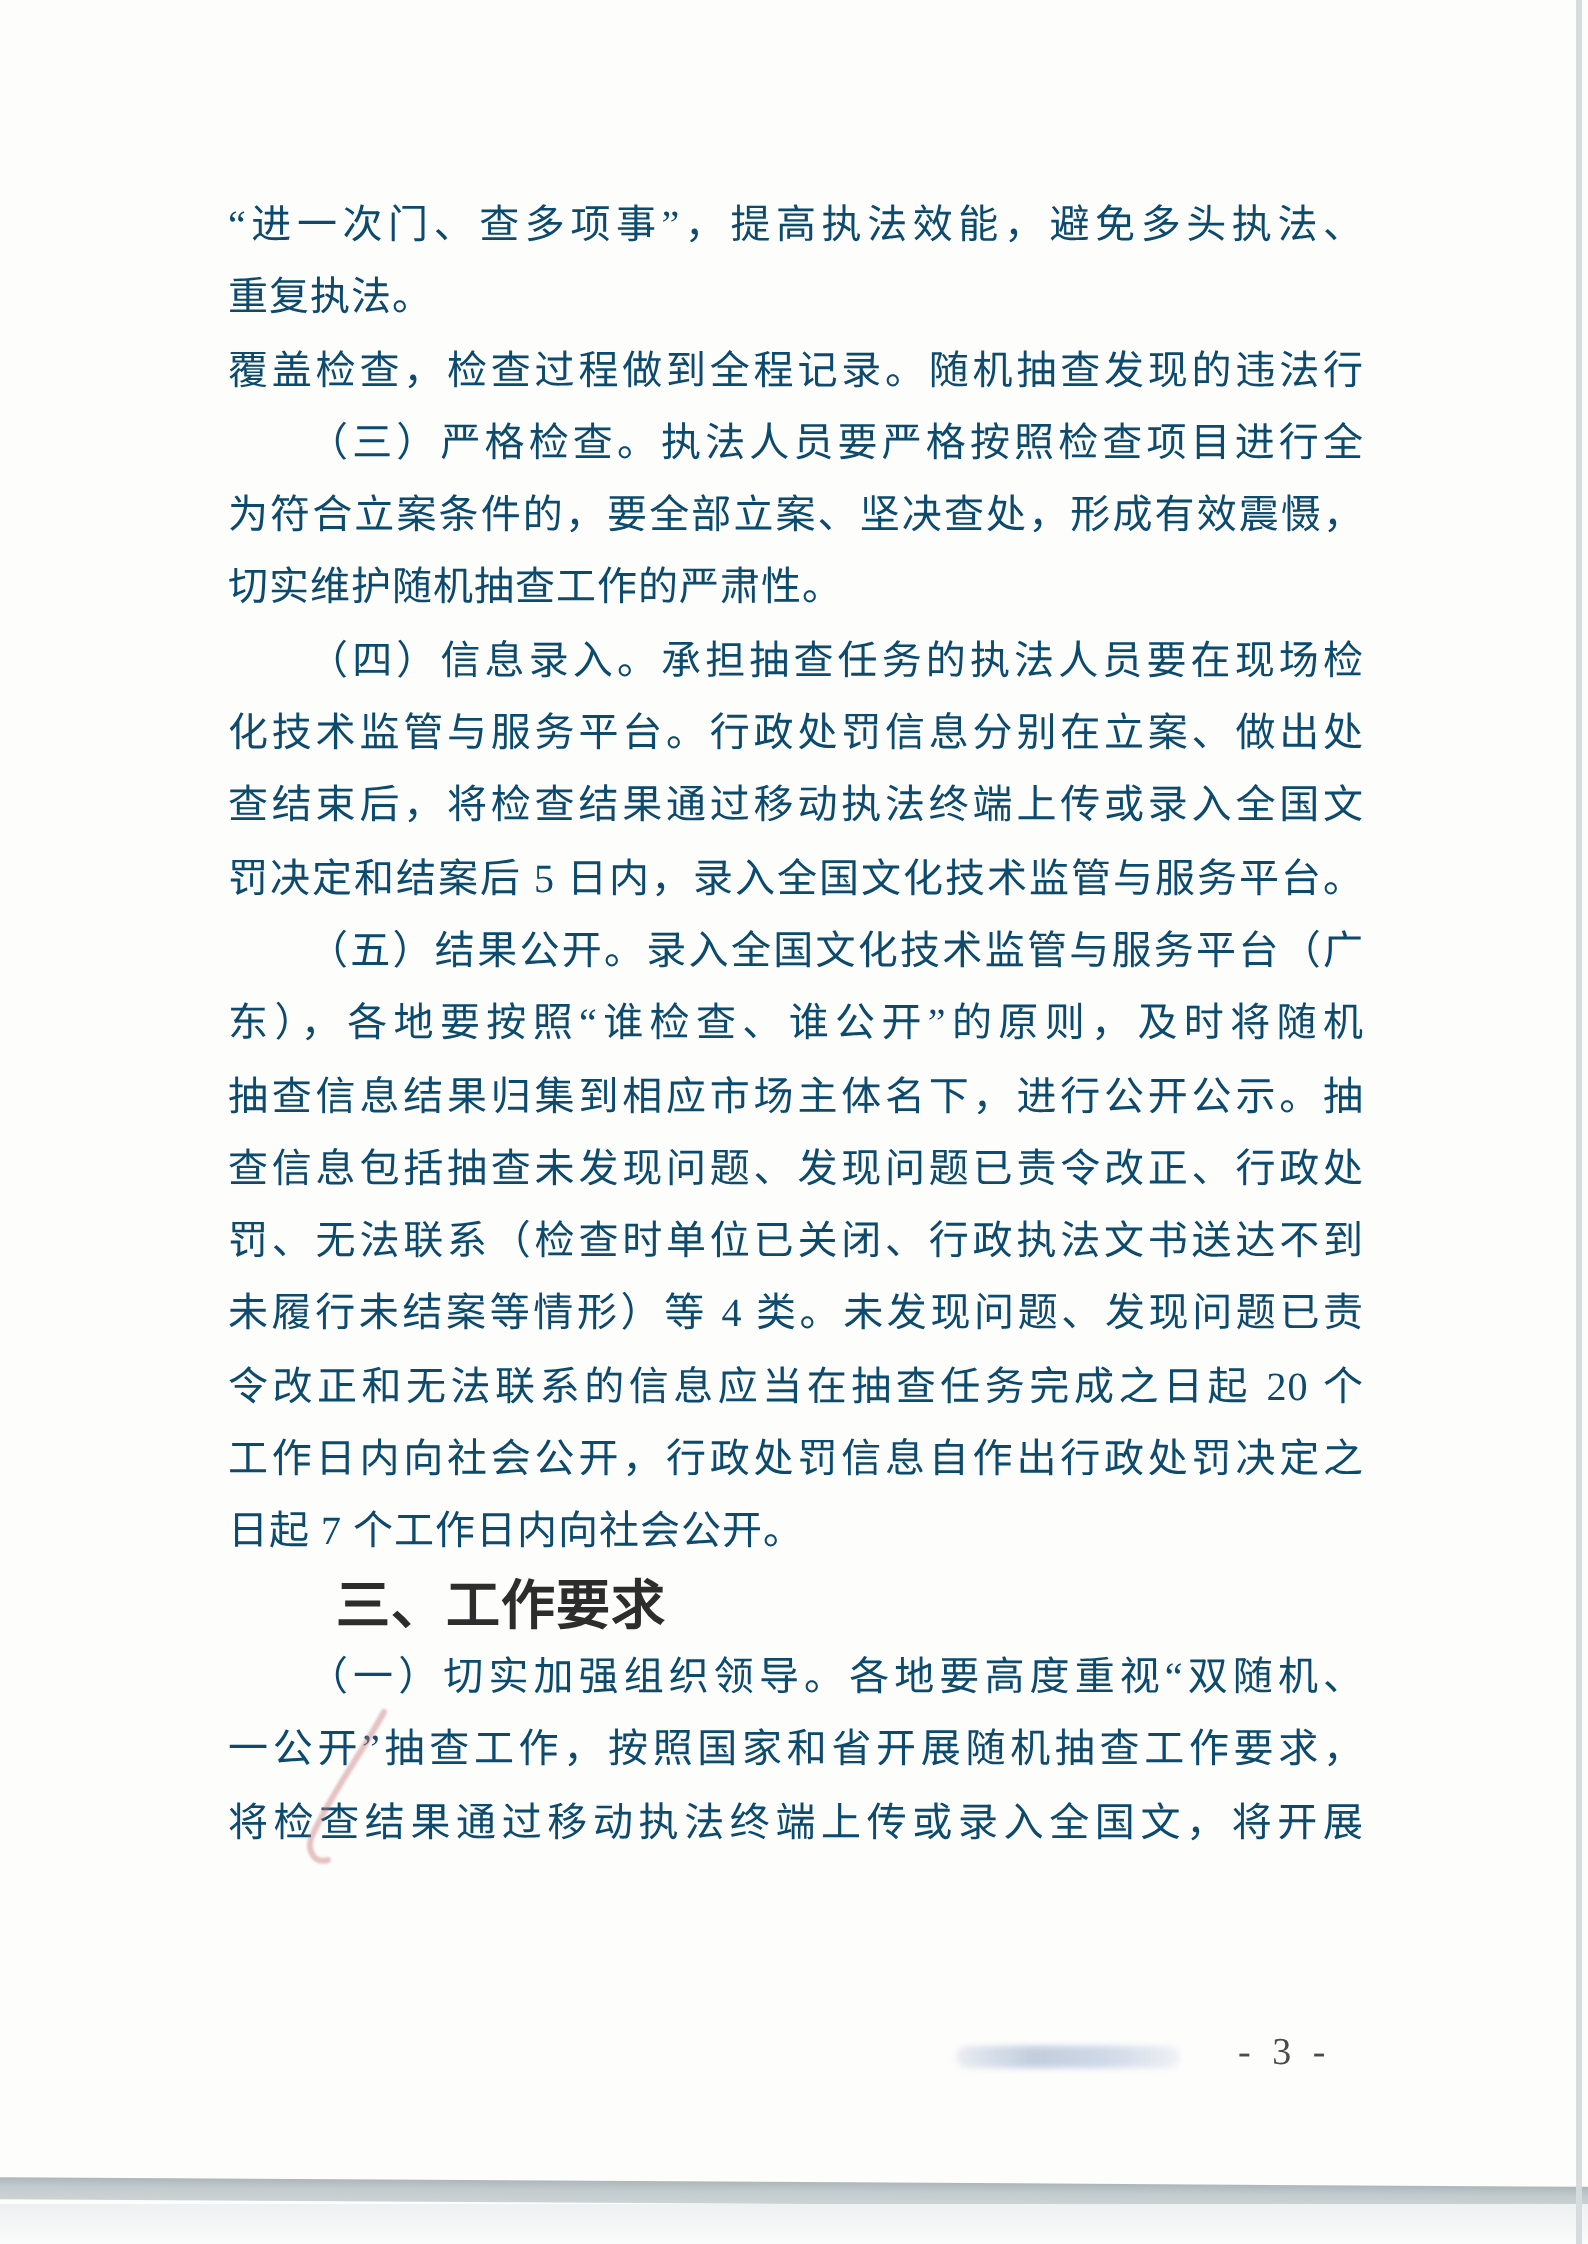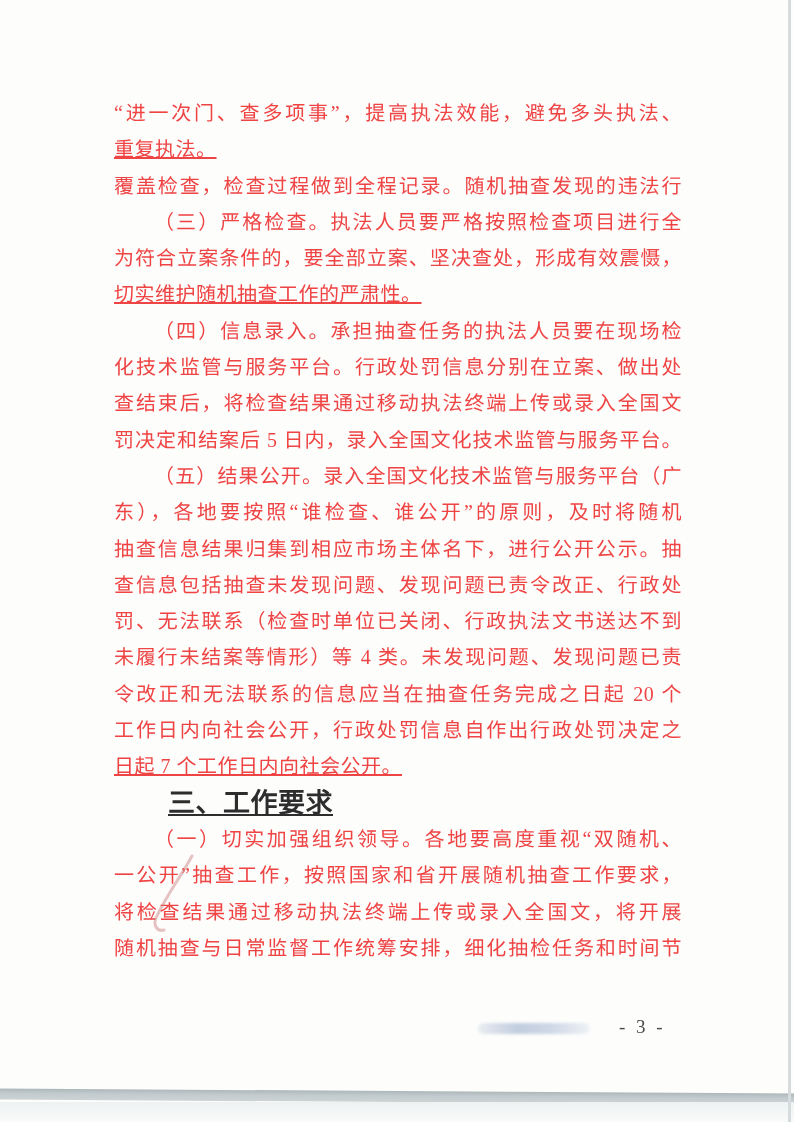--- a/index.html
+++ b/index.html
@@ -16,27 +16,27 @@
     overflow: hidden;
   }
   .content {
     position: absolute;
     left: 114px; top: 95px; width: 568px;
   }
   .line {
     height: 36.3px;
     line-height: 36.3px;
     font-size: 20px;
-    color: #ef4444;
+    color: #0c4a6e;
     text-align: justify;
     text-align-last: justify;
     letter-spacing: 0.5px;
   }
   .line.indent { text-indent: 2em; }
-  .line.end { text-align-last: left; text-decoration: underline; }
+  .line.end { text-align-last: left; }
   .line.heading {
     font-family: "Liberation Sans", "DejaVu Sans", sans-serif;
     font-weight: 700;
     font-size: 27px;
     color: #2d2d2d;
     margin: 0;
   }
   .page-number {
     position: absolute;
     left: 619px; top: 1016px;
@@ -113,21 +113,20 @@
     <div class="line">未履行未结案等情形）等 4 类。未发现问题、发现问题已责</div>
     <div class="line">令改正和无法联系的信息应当在抽查任务完成之日起 20 个</div>
     <div class="line">工作日内向社会公开，行政处罚信息自作出行政处罚决定之</div>
     <div class="line end">日起 7 个工作日内向社会公开。</div>
 
     <h2 class="line heading indent end">三、工作要求</h2>
 
     <div class="line indent">（一）切实加强组织领导。各地要高度重视“双随机、</div>
     <div class="line">一公开”抽查工作，按照国家和省开展随机抽查工作要求，</div>
     <div class="line">将检查结果通过移动执法终端上传或录入全国文，将开展</div>
-    <div class="line">随机抽查与日常监督工作统筹安排，细化抽检任务和时间节</div>
   </main>
 
   <div class="red-mark">
     <svg width="60" height="90" viewBox="0 0 60 90" xmlns="http://www.w3.org/2000/svg">
       <path d="M50,4 C38,26 24,44 14,66 C11,73 15,80 22,78" fill="none" stroke="#c87c7c" stroke-width="3" stroke-linecap="round"></path>
     </svg>
   </div>
 
   <div class="smudge"></div>
 

